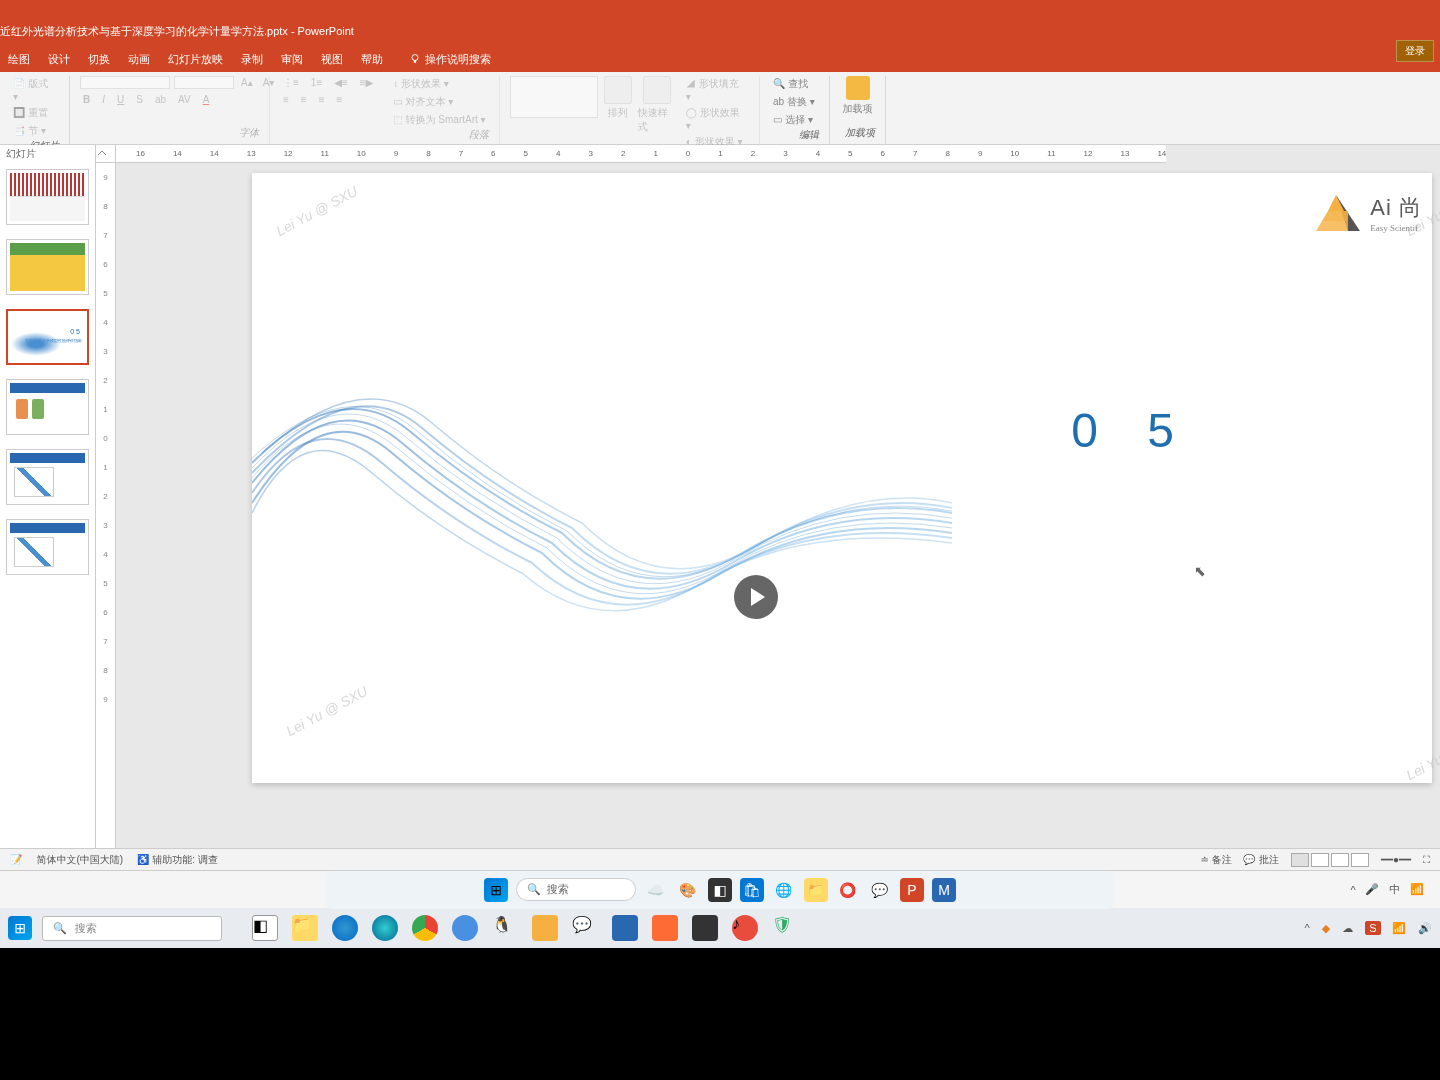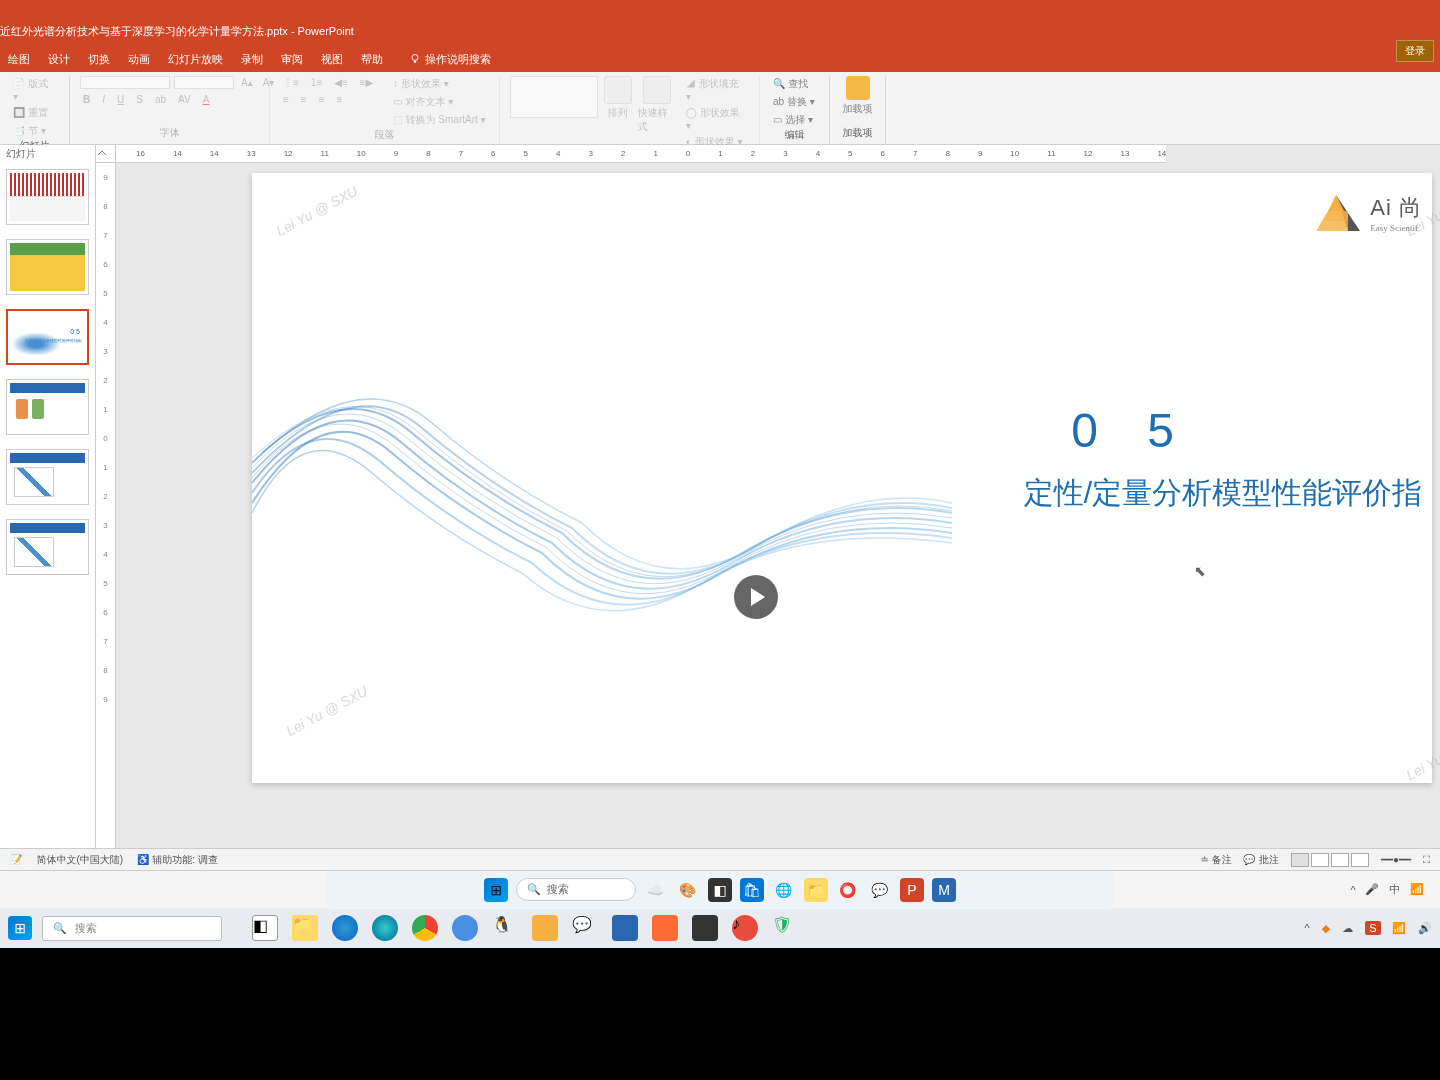--- a/index.html
+++ b/index.html
@@ -11,21 +11,21 @@
 .login-btn { position: absolute; right: 6px; top: 4px; background: #a16207; color: #fff; font-size: 10px; padding: 3px 8px; border: 1px solid rgba(255,255,255,0.3); margin-top: 20px; }
 
 .menu-bar { height: 26px; background: #d04525; display: flex; align-items: center; padding: 0 8px; gap: 18px; }
 .menu-item { color: #fff; font-size: 11px; cursor: pointer; }
 .tell-me { display: flex; align-items: center; gap: 4px; color: #fff; font-size: 11px; margin-left: 8px; }
 .bulb { width: 12px; height: 12px; display: inline-block; }
 
 .ribbon { height: 73px; background: #f3f3f3; border-bottom: 1px solid #d0d0d0; display: flex; padding: 4px 0 0 0; }
 .ribbon-group { border-right: 1px solid #d8d8d8; padding: 0 10px 2px 10px; display: flex; flex-direction: column; justify-content: space-between; }
 .ribbon-group-content { display: flex; gap: 6px; align-items: flex-start; flex: 1; }
-.ribbon-label { font-size: 10px; color: #666; text-align: center; padding-bottom: 2px; }
+.ribbon-label { font-size: 10px; color: #666; text-align: right; padding-bottom: 2px; font-style: italic; }
 .ribbon-btn { font-size: 10px; color: #888; display: flex; flex-direction: column; align-items: center; gap: 2px; cursor: pointer; }
 .ribbon-small { font-size: 10px; color: #888; cursor: pointer; padding: 1px 3px; }
 .ribbon-icon-lg { width: 28px; height: 28px; background: #e8e8e8; border: 1px solid #ccc; border-radius: 2px; }
 .ribbon-dropdown { font-size: 10px; color: #888; border: 1px solid #ccc; padding: 1px 4px; min-width: 60px; background: #fff; }
 .disabled { opacity: 0.45; }
 
 .main-area { display: flex; height: 703px; background: #e8e8e8; }
 .slide-panel { width: 96px; background: #fff; border-right: 1px solid #ccc; overflow-y: hidden; }
 .slide-panel-title { font-size: 10px; color: #666; padding: 2px 6px; }
 .thumb { margin: 6px 6px 14px 6px; border: 1px solid #ccc; height: 56px; background: #fff; position: relative; }
@@ -329,21 +329,20 @@
               <path d="M18 18 L26 2 L34 18 Z" fill="#f5b041"></path>
               <path d="M12 28 L18 18 L38 18 L38 28 Z" fill="#f5b041" opacity="0.9"></path>
               <path d="M6 38 L12 28 L38 28 L38 38 Z" fill="#f5b041" opacity="0.8"></path>
             </svg>
             <div class="logo-text-group">
               <span class="logo-main">Ai 尚</span>
               <span class="logo-sub">Easy Scientif</span>
             </div>
           </div>
           <div class="slide-number">0 5</div>
-          <div class="slide-subtitle">定性/定量分析模型性能评价指</div>
         </div>
         <div class="play-btn">
           <div class="play-triangle"></div>
         </div>
         <div style="position:absolute;left:1078px;top:400px;font-size:14px;color:#666">⬉</div>
       </div>
     </div>
   </div>
 </div>
 

